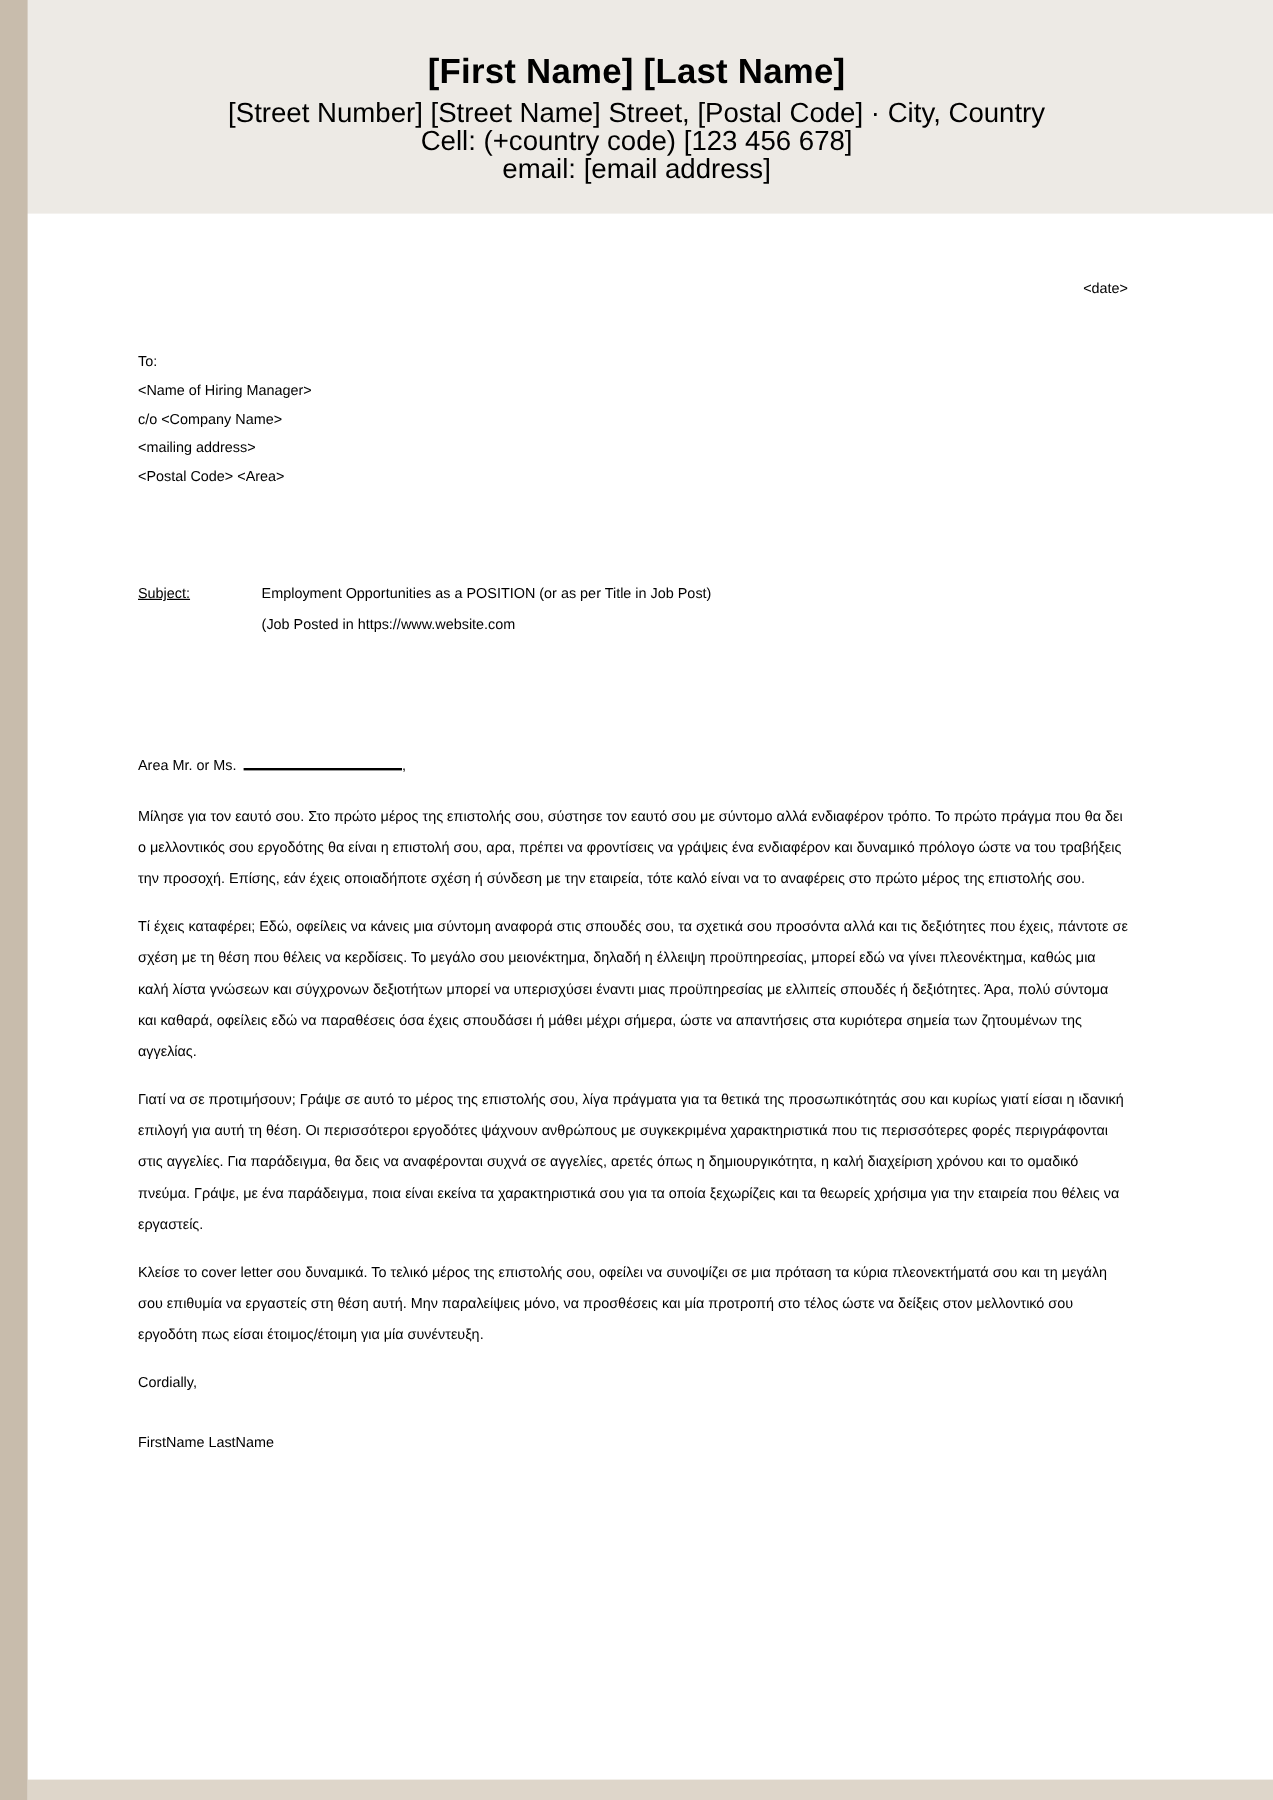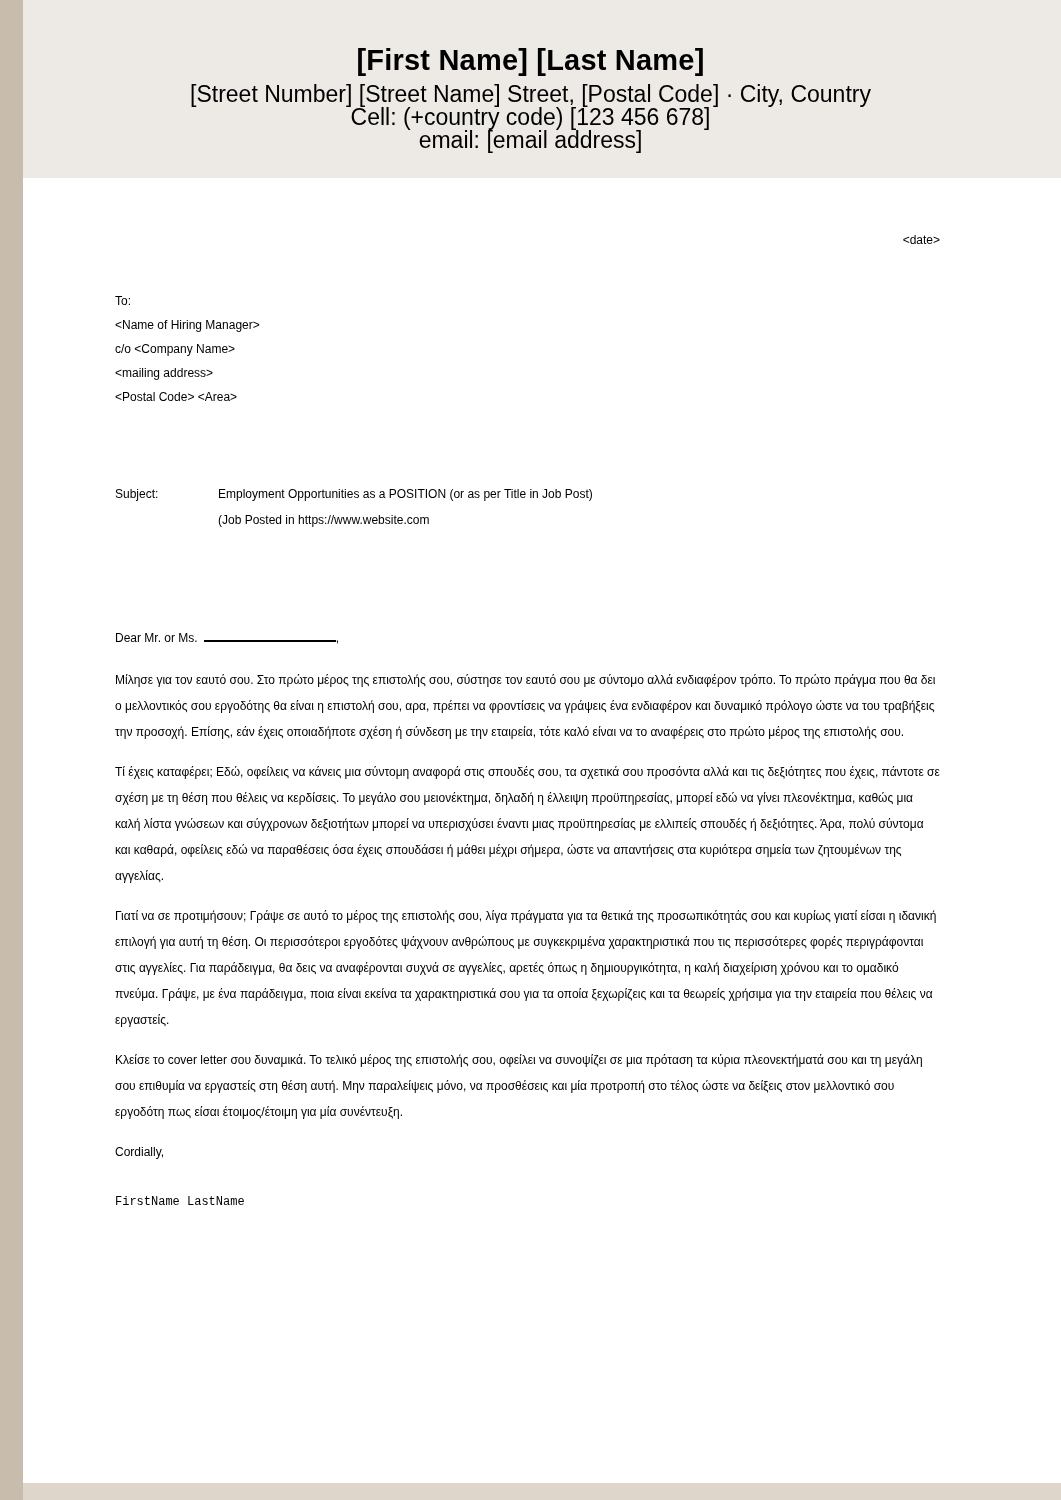--- a/index.html
+++ b/index.html
@@ -63,20 +63,21 @@
     line-height: 24px;
   }
   .subject-row {
     margin-top: 72px;
     display: flex;
     align-items: flex-start;
   }
   .subject-label {
     width: 103px;
     flex-shrink: 0;
+    text-decoration: underline;
   }
   .salutation {
     margin-top: 90px;
   }
   .salutation-blank {
     display: inline-block;
     width: 132px;
     border-bottom: 2px solid #000;
     height: 17px;
     vertical-align: baseline;
@@ -86,21 +87,20 @@
     margin: 14px 0 0 0;
   }
   .body-par.first {
     margin-top: 16px;
   }
   .closing {
     margin-top: 14px;
   }
   .signature {
     margin-top: 24px;
-    font-family: Liberation Mono, monospace;
   }
 </style>
 </head>
 <body>
 
 <div class="page">
   <div class="accent-strip"></div>
 
   <div class="letterhead">
     <div class="sender-name">[First Name] [Last Name]</div>
@@ -122,21 +122,21 @@
 
     <div class="subject-row">
       <div class="subject-label">Subject:</div>
       <div class="subject-text">
         <div>Employment Opportunities as a POSITION (or as per Title in Job Post)</div>
         <div>(Job Posted in https://www.website.com</div>
       </div>
     </div>
 
     <div class="salutation">
-      <span>Dear Mr. or Ms.</span><span class="salutation-blank"></span><span>,</span>
+      <span>Area Mr. or Ms.</span><span class="salutation-blank"></span><span>,</span>
     </div>
 
     <p class="body-par first">Μίλησε για τον εαυτό σου. Στο πρώτο μέρος της επιστολής σου, σύστησε τον εαυτό σου με σύντομο αλλά ενδιαφέρον τρόπο. Το πρώτο πράγμα που θα δει ο μελλοντικός σου εργοδότης θα είναι η επιστολή σου, αρα, πρέπει να φροντίσεις να γράψεις ένα ενδιαφέρον και δυναμικό πρόλογο ώστε να του τραβήξεις την προσοχή. Επίσης, εάν έχεις οποιαδήποτε σχέση ή σύνδεση με την εταιρεία, τότε καλό είναι να το αναφέρεις στο πρώτο μέρος της επιστολής σου.</p>
     <p class="body-par">Τί έχεις καταφέρει; Εδώ, οφείλεις να κάνεις μια σύντομη αναφορά στις σπουδές σου, τα σχετικά σου προσόντα αλλά και τις δεξιότητες που έχεις, πάντοτε σε σχέση με τη θέση που θέλεις να κερδίσεις. Το μεγάλο σου μειονέκτημα, δηλαδή η έλλειψη προϋπηρεσίας, μπορεί εδώ να γίνει πλεονέκτημα, καθώς μια καλή λίστα γνώσεων και σύγχρονων δεξιοτήτων μπορεί να υπερισχύσει έναντι μιας προϋπηρεσίας με ελλιπείς σπουδές ή δεξιότητες. Άρα, πολύ σύντομα και καθαρά, οφείλεις εδώ να παραθέσεις όσα έχεις σπουδάσει ή μάθει μέχρι σήμερα, ώστε να απαντήσεις στα κυριότερα σημεία των ζητουμένων της αγγελίας.</p>
     <p class="body-par">Γιατί να σε προτιμήσουν; Γράψε σε αυτό το μέρος της επιστολής σου, λίγα πράγματα για τα θετικά της προσωπικότητάς σου και κυρίως γιατί είσαι η ιδανική επιλογή για αυτή τη θέση. Οι περισσότεροι εργοδότες ψάχνουν ανθρώπους με συγκεκριμένα χαρακτηριστικά που τις περισσότερες φορές περιγράφονται στις αγγελίες. Για παράδειγμα, θα δεις να αναφέρονται συχνά σε αγγελίες, αρετές όπως η δημιουργικότητα, η καλή διαχείριση χρόνου και το ομαδικό πνεύμα. Γράψε, με ένα παράδειγμα, ποια είναι εκείνα τα χαρακτηριστικά σου για τα οποία ξεχωρίζεις και τα θεωρείς χρήσιμα για την εταιρεία που θέλεις να εργαστείς.</p>
     <p class="body-par">Κλείσε το cover letter σου δυναμικά. Το τελικό μέρος της επιστολής σου, οφείλει να συνοψίζει σε μια πρόταση τα κύρια πλεονεκτήματά σου και τη μεγάλη σου επιθυμία να εργαστείς στη θέση αυτή. Μην παραλείψεις μόνο, να προσθέσεις και μία προτροπή στο τέλος ώστε να δείξεις στον μελλοντικό σου εργοδότη πως είσαι έτοιμος/έτοιμη για μία συνέντευξη.</p>
 
     <div class="closing">Cordially,</div>
     <div class="signature">FirstName LastName</div>
   </div>

